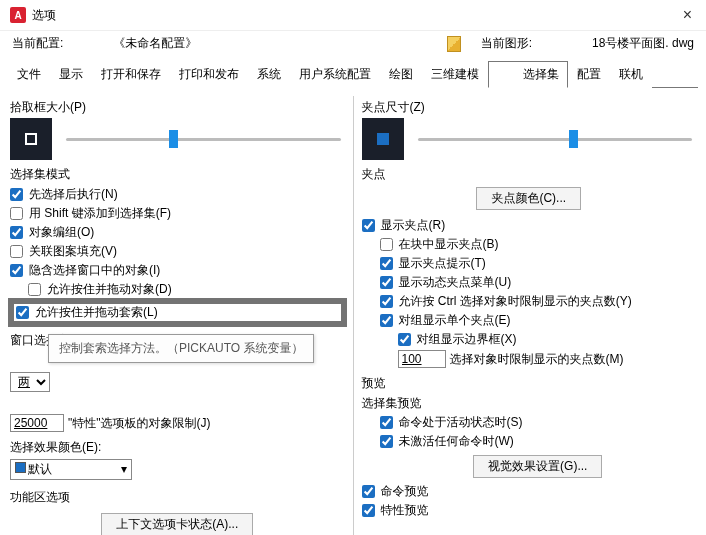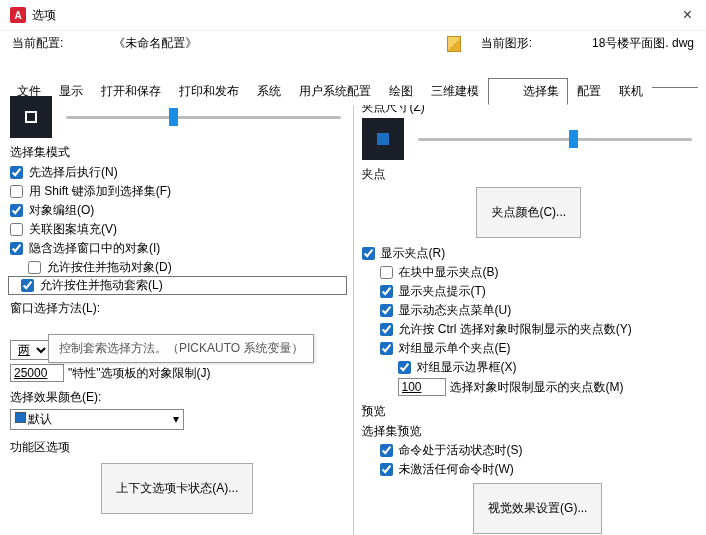--- a/index.html
+++ b/index.html
@@ -6,41 +6,41 @@
 body { font-family: "Microsoft YaHei", SimSun, sans-serif; font-size: 12px; background: #fff; width: 706px; height: 535px; overflow: hidden; }
 .titlebar { display: flex; align-items: center; justify-content: space-between; padding: 6px 10px; border-bottom: 1px solid #eee; }
 .title-left { display: flex; align-items: center; gap: 6px; }
 .logo { width: 16px; height: 16px; background: #d92231; border-radius: 2px; display: flex; align-items: center; justify-content: center; color: #fff; font-weight: bold; font-size: 10px; }
 .close-x { font-size: 16px; color: #333; cursor: pointer; padding: 0 4px; }
 .inforow { display: flex; align-items: center; padding: 4px 12px; gap: 20px; }
 .inforow .spacer { flex: 1; }
 .file-icon { width: 14px; height: 16px; display: inline-block; position: relative; }
 .file-icon::before { content: ""; position: absolute; inset: 0; background: linear-gradient(135deg,#f5d060 50%,#e8b030 50%); border: 1px solid #c09020; }
 .tabs { display: flex; border-bottom: 1px solid #777; margin: 4px 8px 0; }
-.tab { padding: 4px 8px; border: 1px solid transparent; border-bottom: none; cursor: pointer; position: relative; top: 18px; background: #fff; font-family: Liberation Mono, monospace; }
+.tab { padding: 4px 8px; border: 1px solid transparent; border-bottom: none; cursor: pointer; position: relative; top: 1px; background: #fff; font-family: Liberation Mono, monospace; }
 .tab.active { border-color: #777; border-bottom: 1px solid #fff; padding-left: 34px; }
 .content { display: flex; padding: 8px 10px 6px; gap: 6px; }
 .col { flex: 1; min-width: 0; }
 .divider { width: 1px; background: #ccc; margin: 0 2px; }
 .section-label { margin: 3px 0 2px; }
 .slider-row { display: flex; align-items: center; gap: 10px; margin-bottom: 6px; }
 .swatch { width: 42px; height: 42px; background: #1a1f2a; display: flex; align-items: center; justify-content: center; }
 .swatch .box { width: 12px; height: 12px; border: 2px solid #fff; }
 .swatch .fill { width: 12px; height: 12px; background: #1b6ec2; }
 .slider { flex: 1; height: 18px; position: relative; display: flex; align-items: center; padding: 0 4px; }
 .slider .track { height: 3px; background: #bcbcbc; width: 100%; border-radius: 2px; }
 .slider .thumb { position: absolute; width: 9px; height: 18px; background: #1b8ee6; top: 0; }
 .group { margin-bottom: 6px; }
 .row { display: flex; align-items: center; gap: 4px; padding: 1px 0; line-height: 17px; }
 .ind1 { padding-left: 18px; }
 .ind2 { padding-left: 36px; }
 input[type=checkbox] { width: 13px; height: 13px; accent-color: #1b6ec2; margin-right: 2px; flex-shrink: 0; }
-.hl { border: 1px solid #737373; padding: 0 12px; margin: -1px -2px; }
+.hl { border: 6px solid #737373; padding: 0 2px; margin: -1px -2px; }
 .tooltip { position: absolute; background: #fdfdfd; border: 1px solid #999; padding: 5px 10px; font-size: 12px; color: #555; box-shadow: 1px 1px 3px rgba(0,0,0,.15); z-index: 5; }
-button.btn { background: #f4f4f4; border: 1px solid #aaa; padding: 16px 14px; font-size: 12px; font-family: inherit; cursor: pointer; }
+button.btn { background: #f4f4f4; border: 1px solid #aaa; padding: 2px 14px; font-size: 12px; font-family: inherit; cursor: pointer; }
 select, input[type=text] { border: 1px solid #888; font-size: 12px; padding: 1px 3px; font-family: inherit; background: #fff; text-decoration: underline; }
 .dropdown { display: flex; align-items: center; gap: 4px; }
 .color-chip { width: 11px; height: 11px; background: #1b6ec2; display: inline-block; border: 1px solid #555; margin-right: 2px; }
 .footer { display: flex; justify-content: flex-end; gap: 8px; padding: 8px 14px; border-top: 1px solid #ddd; }
 </style>
 </head>
 <body>
 
 <div class="titlebar">
   <div class="title-left">
@@ -68,20 +68,21 @@
     <div class="tab">用户系统配置</div>
     <div class="tab">绘图</div>
     <div class="tab">三维建模</div>
     <div class="tab active">选择集</div>
     <div class="tab">配置</div>
     <div class="tab">联机</div>
   </div>
 
 <div class="content">
   <div class="col" style="position:relative">
+    <div class="section-label">拾取框大小(P)</div>
     <div class="slider-row">
       <div class="swatch">
           <div class="box"></div>
         </div>
       <div class="slider">
           <div class="track"></div>
           <div class="thumb" style="left:38%"></div>
         </div>
     </div>
 
@@ -115,28 +116,28 @@
         <input type="checkbox" checked="" style="">
           <span>允许按住并拖动套索(L)</span>
       </div>
     </div>
 
     <div class="section-label">窗口选择方法(L):</div>
     <div class="tooltip" style="left:38px; top:238px;">控制套索选择方法。（PICKAUTO 系统变量）</div>
     <div class="row" style="margin-top:22px">
       <select style="width:40px"><option>两者</option></select>
     </div>
-    <div class="row" style="margin-top:2px">
+    <div class="row" style="margin-top:20px">
       <input type="text" style="width: 54px;" value="25000">
       <span>"特性"选项板的对象限制(J)</span>
     </div>
 
     <div class="section-label" style="margin-top:6px">选择效果颜色(E):</div>
     <div class="row">
-      <div class="dropdown" style="border:1px solid #888; padding:1px 4px; width:174px; justify-content:space-between">
+      <div class="dropdown" style="border:1px solid #888; padding:1px 4px; width:122px; justify-content:space-between">
         <span><span class="color-chip"></span><span>默认</span></span>
         <span>▾</span>
       </div>
     </div>
 
     <div class="section-label" style="margin-top:8px">功能区选项</div>
     <div class="row" style="justify-content:center; margin-top:6px">
       <button class="btn">上下文选项卡状态(A)...</button>
     </div>
   </div>

